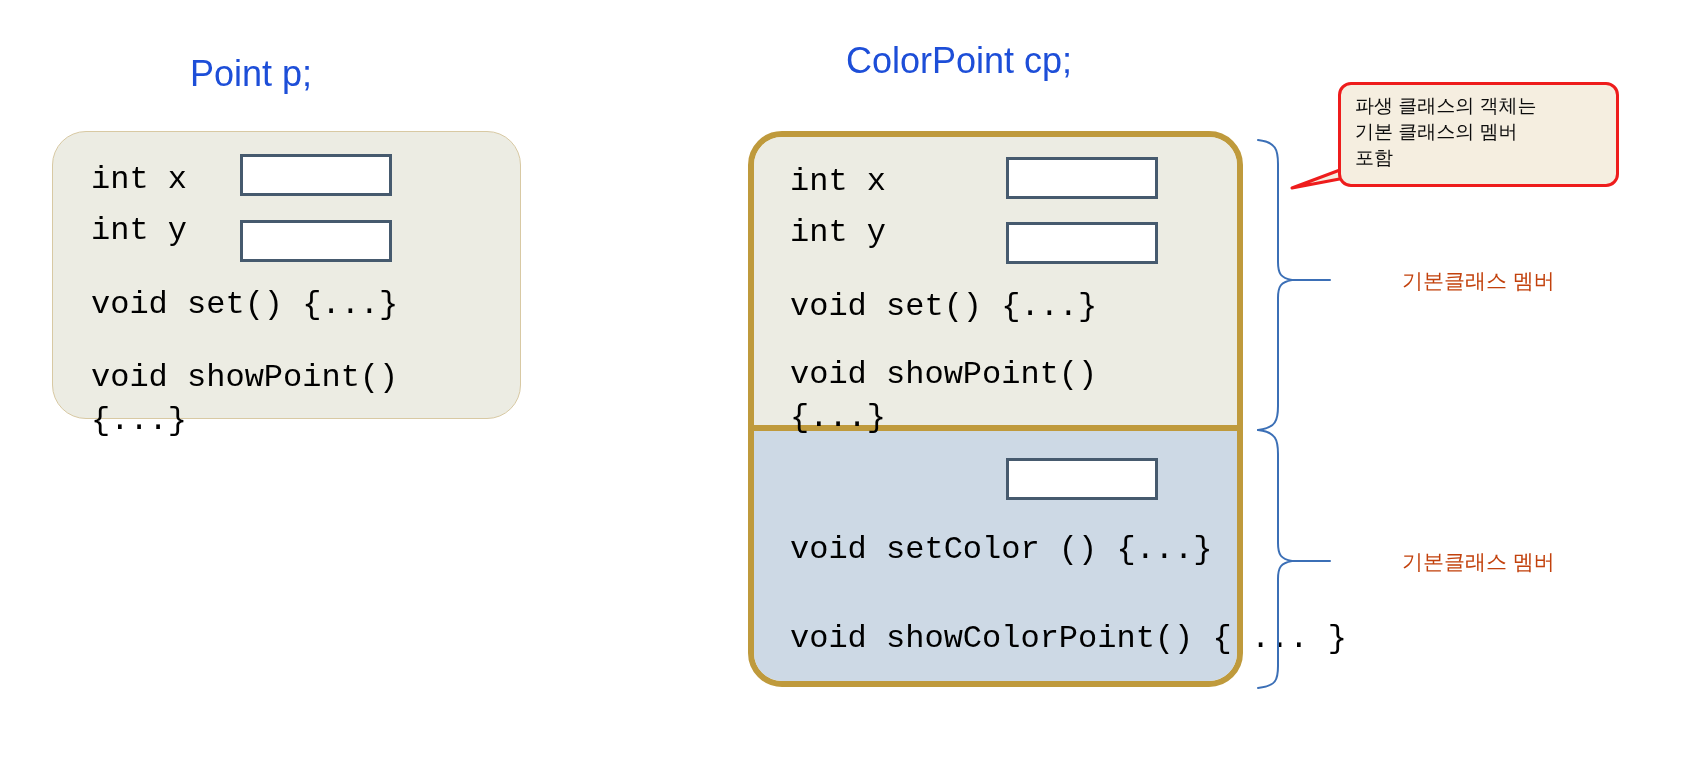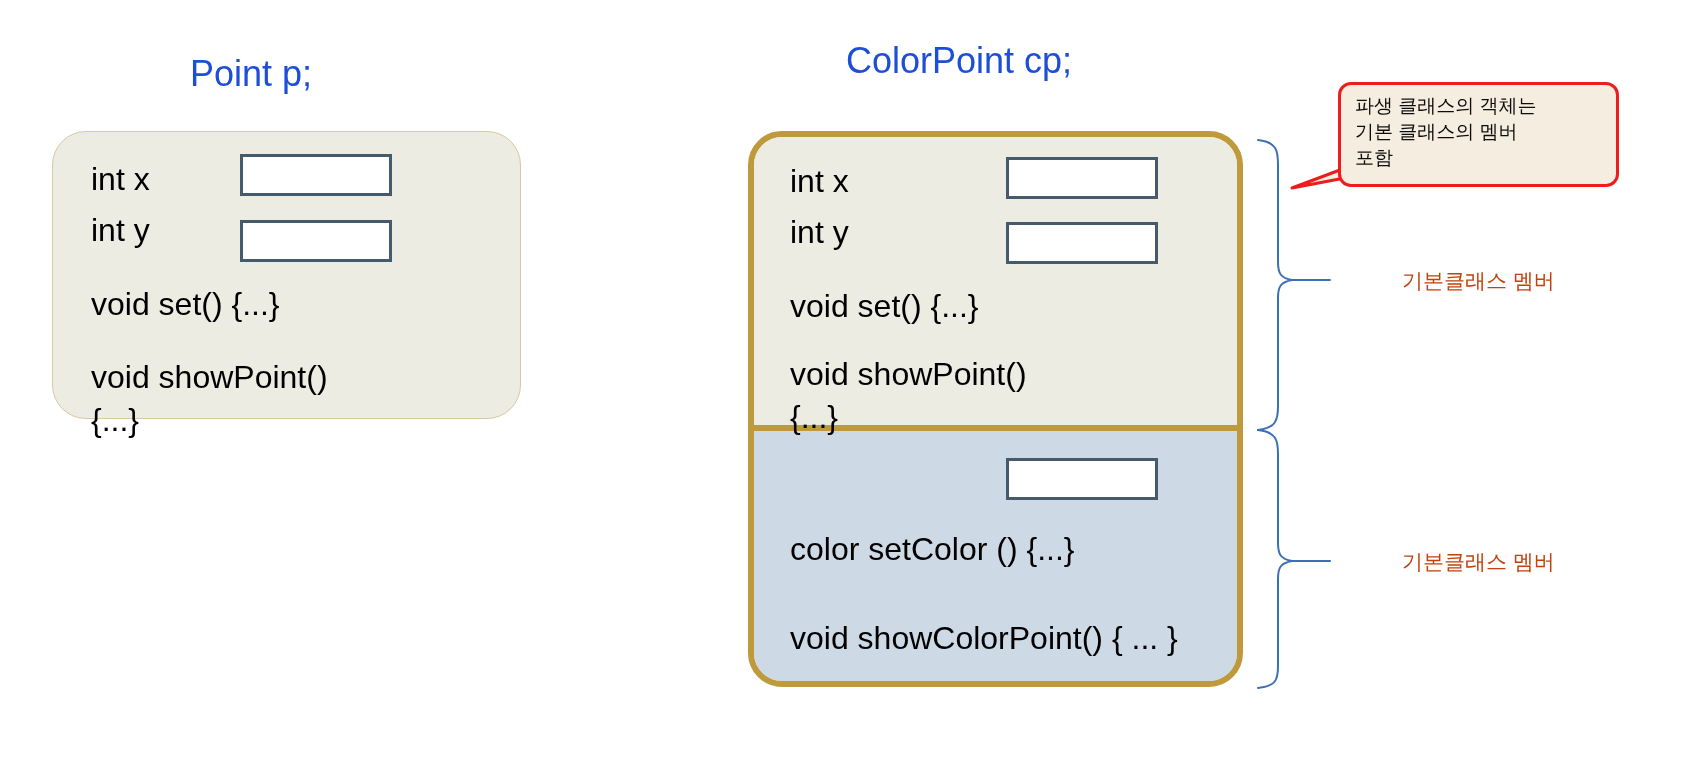--- a/index.html
+++ b/index.html
@@ -84,20 +84,21 @@
   }
 
   
   .member-text {
     position: absolute;
     font-size: 32px;
     line-height: 1.05;
     color: #000000;
     white-space: nowrap;
     z-index: 4;
+    font-family: Liberation Mono, monospace;
   }
   .slot {
     position: absolute;
     background: #ffffff;
     border: 3px solid #465A6E;
     box-sizing: border-box;
     z-index: 3;
   }
 
   
@@ -219,21 +220,21 @@
   <div class="slot" id="c-slot-y"></div>
 
   <div class="member-text" id="c-set">void set() {...}</div>
 
   <div class="member-text" id="c-show">void showPoint()</div>
 
   <div class="member-text" id="c-showbr">{...}</div>
 
   <div class="slot" id="c-slot-c"></div>
 
-  <div class="member-text" id="c-setcolor">color setColor () {...}</div>
+  <div class="member-text" id="c-setcolor">void setColor () {...}</div>
 
   <div class="member-text" id="c-showcp">void showColorPoint() { ... }</div>
 
   <svg id="braces" viewBox="0 0 1682 762" xmlns="http://www.w3.org/2000/svg">
 
     <g fill="none" stroke="#3B6FB6" stroke-width="2" stroke-linecap="round">
       <path d="M1258,140 C1276,142 1278,150 1278,164
                L1278,262 C1278,274 1281,278 1292,280
                C1281,282 1278,286 1278,298
                L1278,406 C1278,420 1276,428 1258,430"></path>

